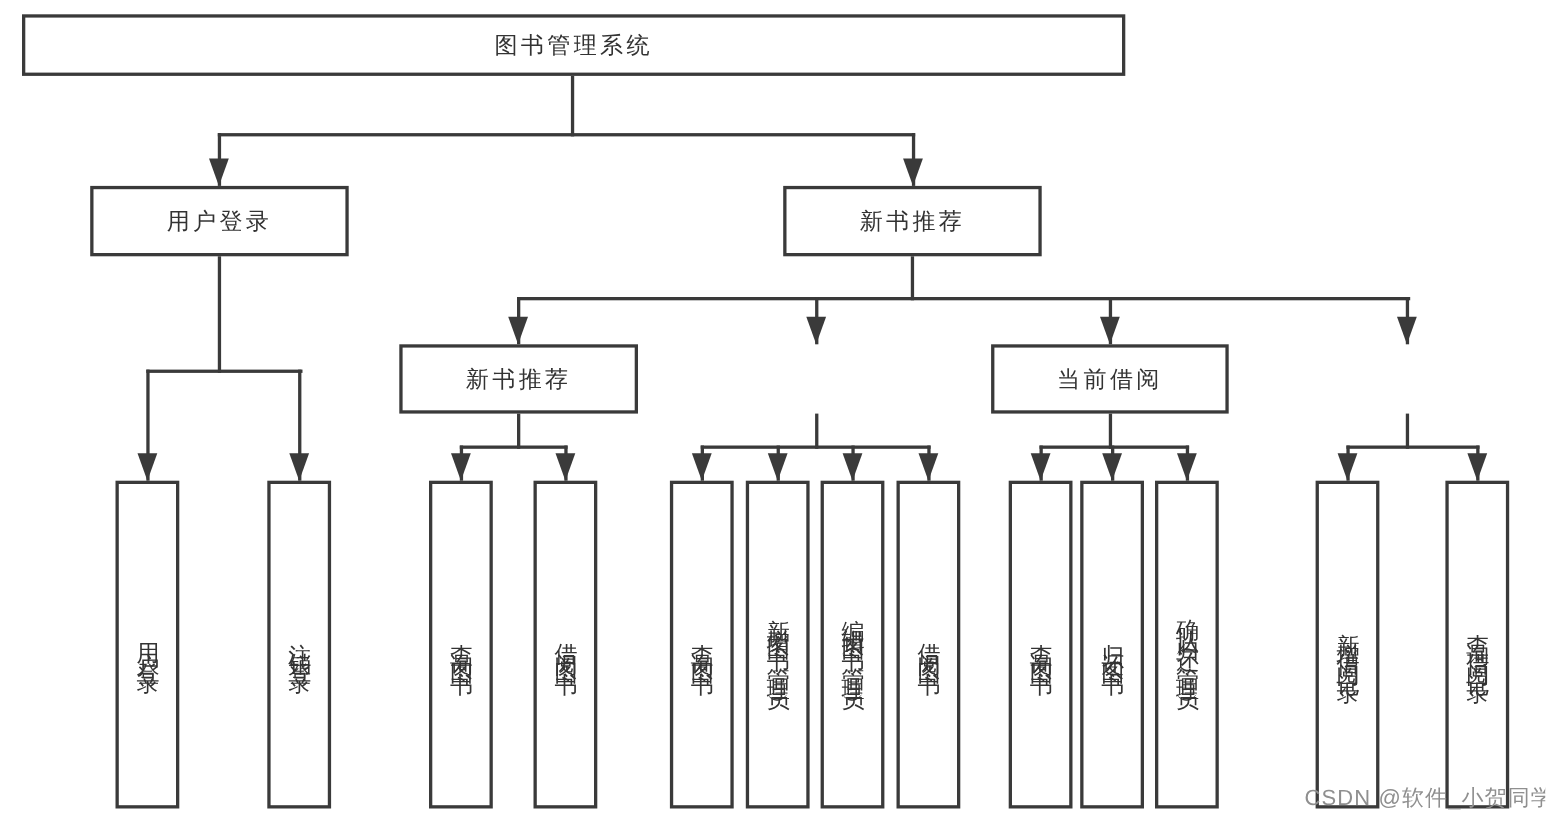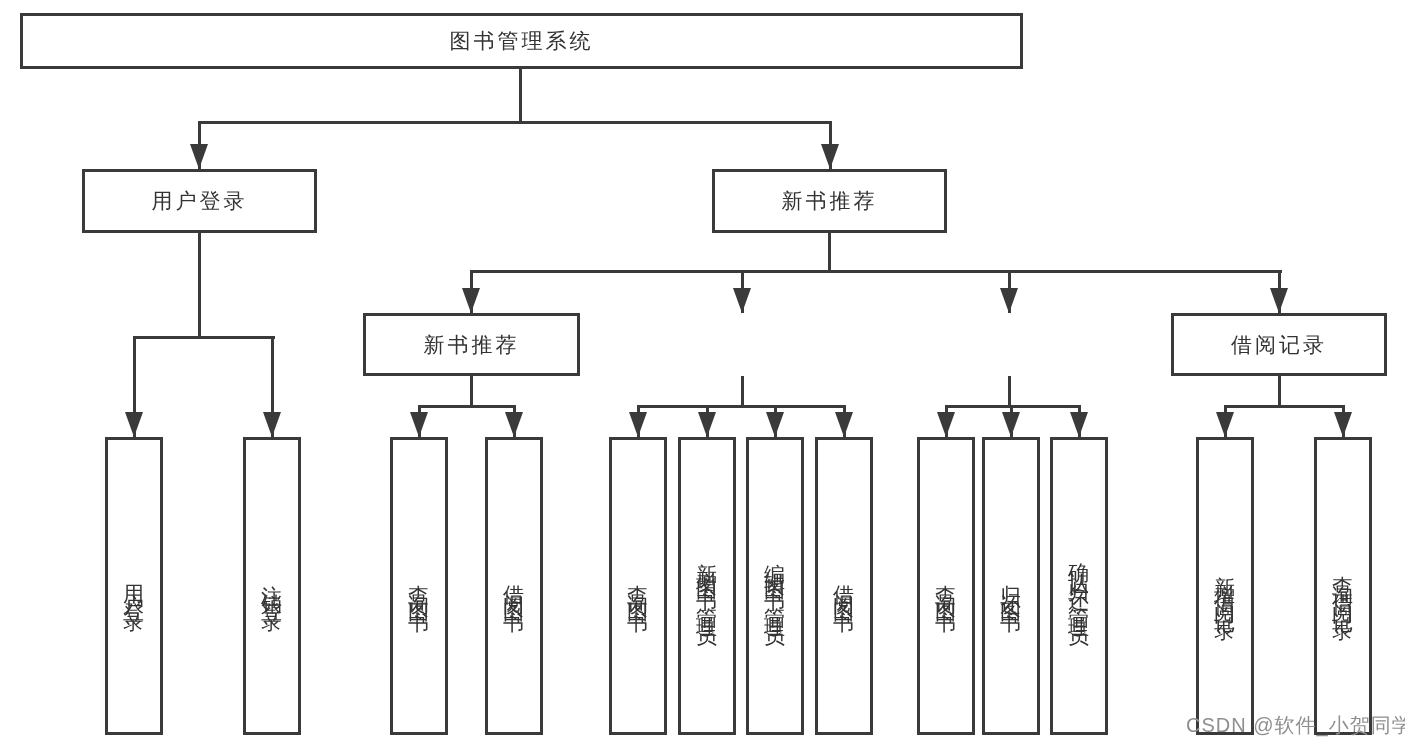--- a/index.html
+++ b/index.html
@@ -47,22 +47,22 @@
   <div class="box h" style="left:82px;top:169px;width:235px;height:64px">
     <span class="lbl">用户登录</span>
   </div>
   <div class="box h" style="left:712px;top:169px;width:235px;height:64px">
     <span class="lbl">新书推荐</span>
   </div>
 
   <div class="box h" style="left:363px;top:313px;width:217px;height:63px">
     <span class="lbl">新书推荐</span>
   </div>
-  <div class="box h" style="left:1171px;top:313px;width:216px;height:63px">
-    <span class="lbl">借阅记录</span>
+  <div class="box h" style="left:901px;top:313px;width:216px;height:63px">
+    <span class="lbl">当前借阅</span>
   </div>
 
   <div class="box v" style="left:105px;top:437px;width:58px;height:298px">
     <span class="lbl">用户登录</span>
   </div>
   <div class="box v" style="left:243px;top:437px;width:58px;height:298px">
     <span class="lbl">注销登录</span>
   </div>
 
   <div class="box v" style="left:390px;top:437px;width:58px;height:298px">

